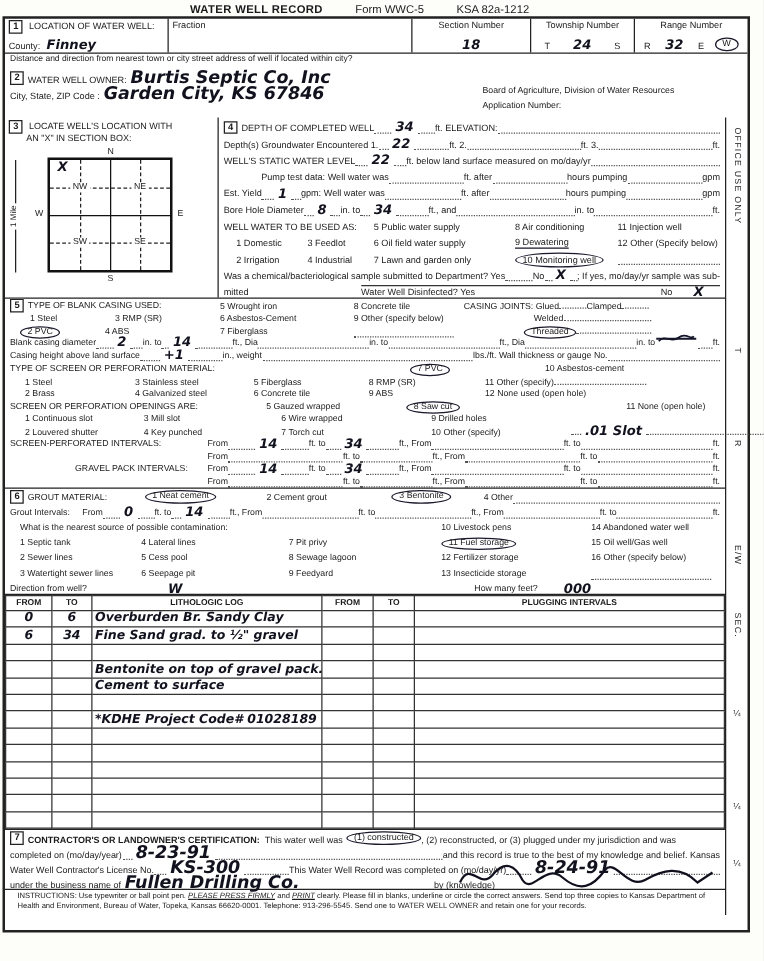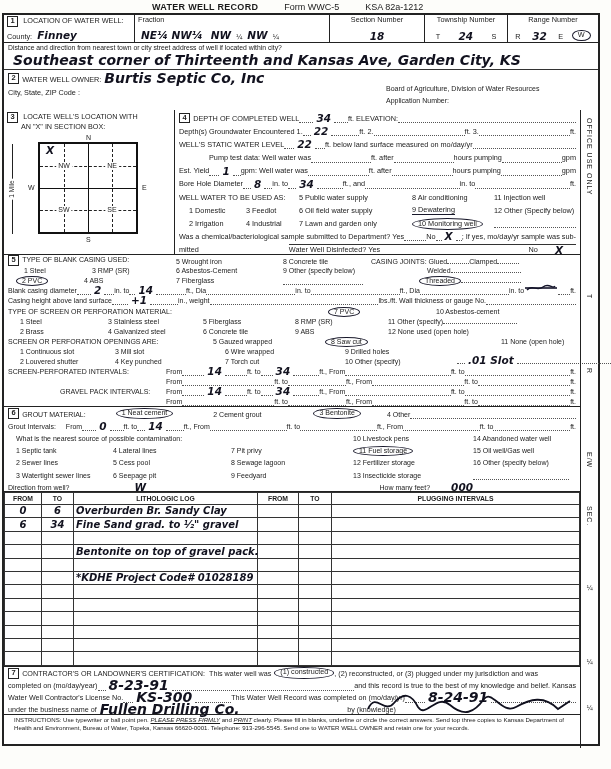--- a/index.html
+++ b/index.html
@@ -15,21 +15,21 @@
   .f { display:flex; align-items:flex-end; white-space:nowrap; padding:0 4px; }
   .d { display:inline-block; border-bottom:1px dotted #555; height:8px; }
   .g { flex:1; }
   .hw { font-family:"DejaVu Sans", sans-serif; font-style:italic; font-weight:bold;
         font-size:10.5px; line-height:9px; color:#12121f; padding:0 3px; }
   .hw2 { font-size:14px; line-height:12px; }
   .circ { border:1.4px solid #18182a; border-radius:50%; padding:0 5px 1px 5px; }
   .ul { border-bottom:1.2px solid #18182a; }
   .sn { display:inline-block; border:1.2px solid #222; padding:0 2.5px; margin-right:3px;
         font-weight:bold; font-size:7.5px; background:#fff; }
-  .b { font-weight:normal; }
+  .b { font-weight:bold; }
 
   
   .r1 { display:flex; border-bottom:1.2px solid #222; height:28px; }
   .r1 .cell { border-right:1.2px solid #222; padding:1px 3px; display:flex; flex-direction:column; justify-content:space-between; }
   .r1 .cell:last-child { border-right:none; }
   .w-county { width:131px; } .w-frac { width:195px; } .w-sec { width:95px; text-align:center; }
   .w-town { width:83px; text-align:center; } .w-range { flex:1; text-align:center; }
   .vrow { display:flex; align-items:flex-end; justify-content:space-around; }
   .r2 { height:11px; padding:1px 4px; font-size:6.8px; }
   .r3 { height:16px; border-bottom:1px solid #333; padding:0 6px; }
@@ -120,27 +120,20 @@
           <span class="sn">1</span>
           <span>LOCATION OF WATER WELL:</span>
         </div>
         <div>
           <span>County:</span>
           <span class="hw">Finney</span>
         </div>
       </div>
       <div class="cell w-frac">
         <div>Fraction</div>
-        <div>
-          <span class="hw">NE¼ NW¼</span>
-          <span class="hw">NW</span>
-          <span>¼</span>
-          <span class="hw">NW</span>
-          <span>¼</span>
-        </div>
       </div>
       <div class="cell w-sec">
         <div>Section Number</div>
         <div class="hw">18</div>
       </div>
       <div class="cell w-town">
         <div>Township Number</div>
         <div class="vrow">
           <span>T</span>
           <span class="hw">24</span>
@@ -153,34 +146,32 @@
           <span>R</span>
           <span class="hw">32</span>
           <span>E</span>
           <span class="circ">W</span>
         </div>
       </div>
     </div>
 
     <div class="r2">Distance and direction from nearest town or city street address of well if located within city?</div>
 
-    <div class="r3">
-      <span class="hw hw2">Southeast corner of Thirteenth and Kansas Ave, Garden City, KS</span>
-    </div>
 
     <div class="r4">
       <span class="sn">2</span>
       <span>WATER WELL OWNER:</span>
       <span class="hw hw2">Burtis Septic Co, Inc</span>
     </div>
 
     <div class="ownerblock">
       <div class="ownerleft">
         <div class="f">
           <span>City, State, ZIP Code      :</span>
+          <span class="hw hw2">Garden City, KS 67846</span>
         </div>
       </div>
       <div class="ownerright">
         <div>Board of Agriculture, Division of Water Resources</div>
         <div style="margin-top:4px">Application Number:</div>
       </div>
     </div>
 
     <div class="mainwrap">
       <div class="maincol">
@@ -584,20 +575,28 @@
                 <td class="hwc cfrom"></td>
                 <td class="hwc cto"></td>
                 <td class="hwc">Bentonite on top of gravel pack.</td>
                 <td></td>
                 <td></td>
                 <td></td>
               </tr>
             <tr>
                 <td class="hwc cfrom"></td>
                 <td class="hwc cto"></td>
+                <td class="hwc">Cement to surface</td>
+                <td></td>
+                <td></td>
+                <td></td>
+              </tr>
+            <tr>
+                <td class="hwc cfrom"></td>
+                <td class="hwc cto"></td>
                 <td class="hwc"></td>
                 <td></td>
                 <td></td>
                 <td></td>
               </tr>
             <tr>
                 <td class="hwc cfrom"></td>
                 <td class="hwc cto"></td>
                 <td class="hwc">*KDHE Project Code# 01028189</td>
                 <td></td>

